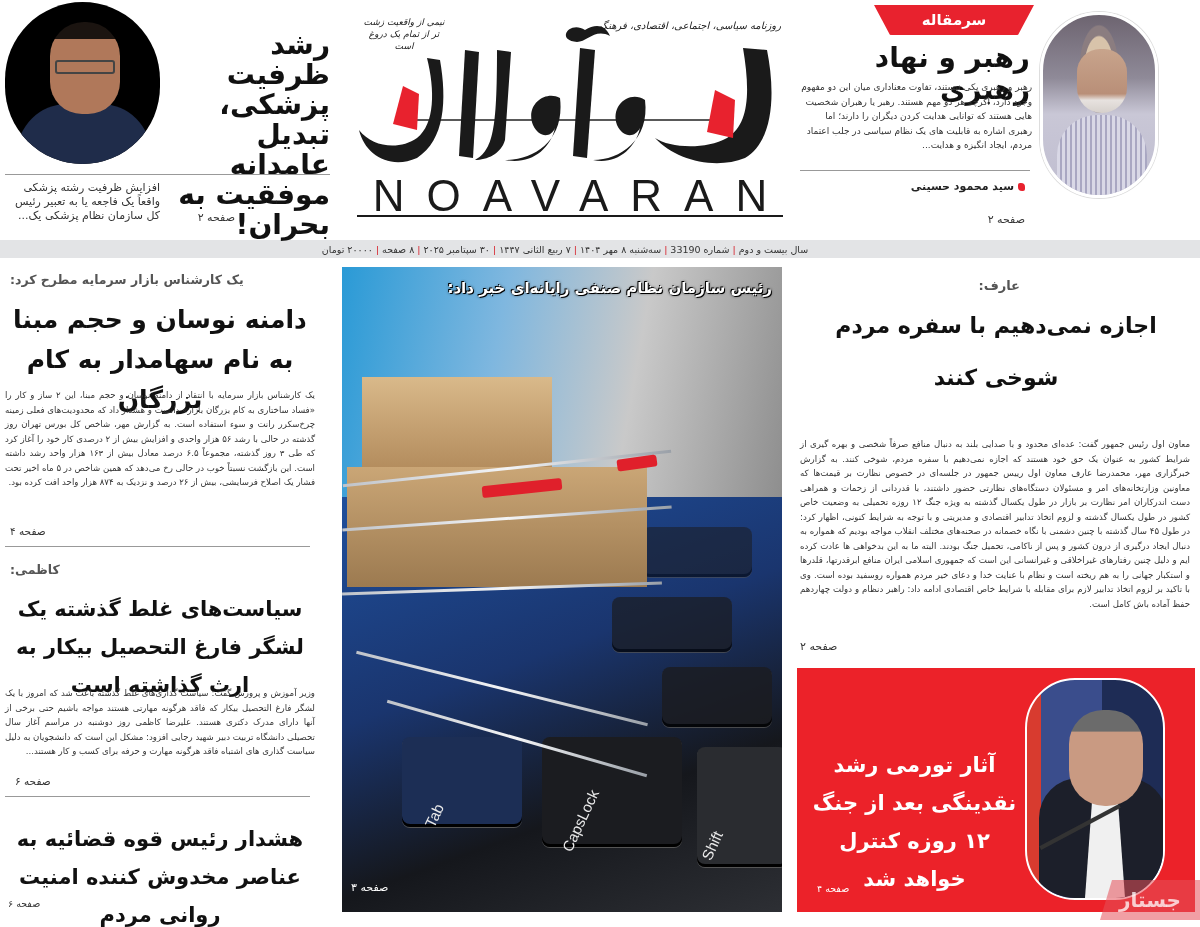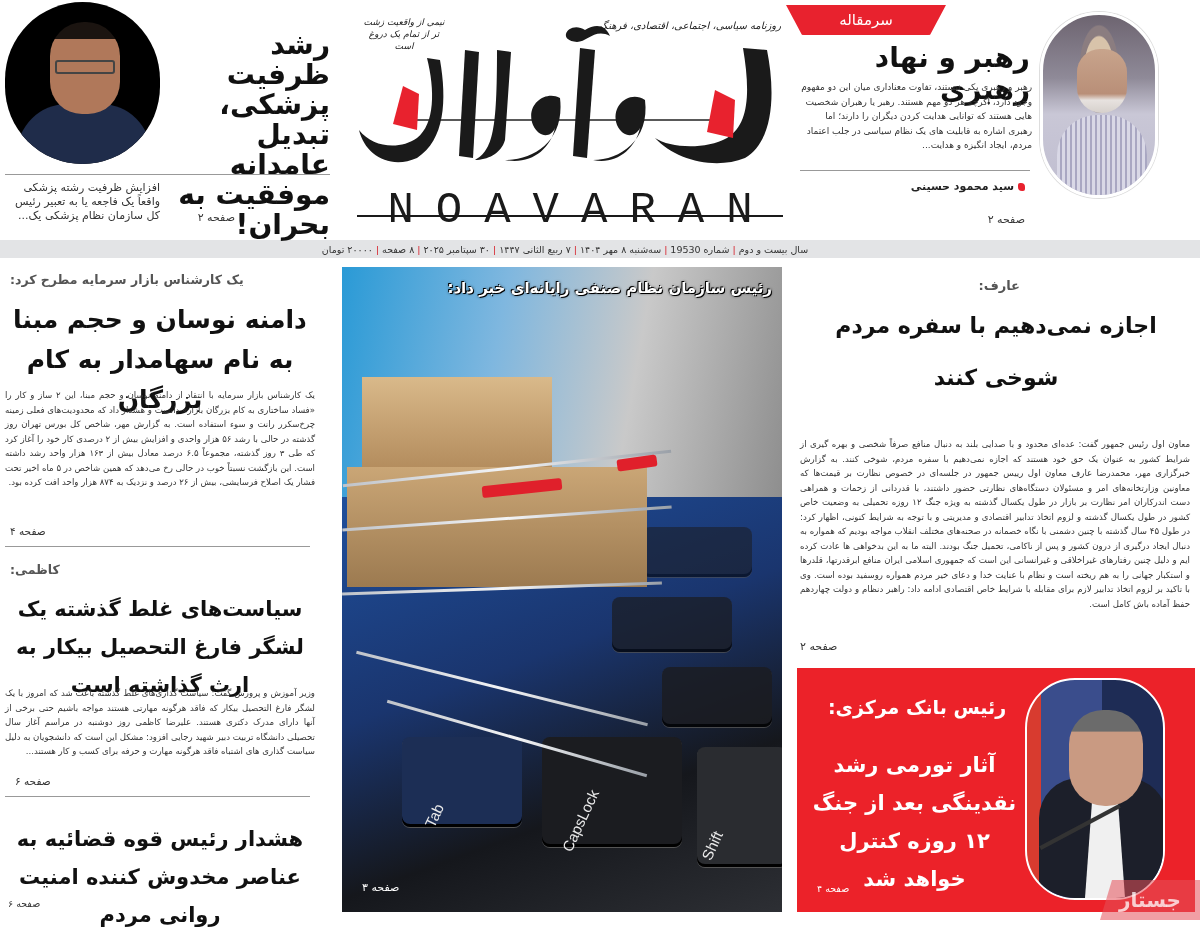--- a/index.html
+++ b/index.html
@@ -10,26 +10,26 @@
 
   
   .masthead-strip { left: 0; top: 240px; width: 1200px; height: 18px; background: #e3e4e6; }
   .issue-info { left: 340px; top: 240px; width: 450px; height: 18px; font-size: 9.5px; color: #333; display: flex; align-items: center; justify-content: center; gap: 3px; white-space: nowrap; direction: rtl; }
   .issue-info .sep { color: #d6202a; }
 
   .logo-wrap { left: 345px; top: 0; width: 450px; height: 240px; }
   .logo-fa { position: absolute; left: 10px; top: 20px; width: 430px; height: 150px; }
   .logo-tagline-r { position: absolute; right: 14px; top: 20px; font-family: "DejaVu Serif", serif; font-style: italic; font-size: 10px; color: #222; }
   .logo-tagline-l { position: absolute; left: 14px; top: 16px; font-family: "DejaVu Serif", serif; font-style: italic; font-size: 9px; line-height: 12px; color: #222; text-align: center; width: 90px; }
-  .logo-en { position: absolute; left: 0; right: 0; top: 174px; text-align: center; font-family: Liberation Mono, monospace; font-size: 44px; letter-spacing: 22px; color: #1a1a1a; direction: ltr; line-height: 44px; padding-left: 22px; margin-top: 14px; }
+  .logo-en { position: absolute; left: 0; right: 0; top: 174px; text-align: center; font-family: Liberation Sans, sans-serif; font-size: 44px; letter-spacing: 22px; color: #1a1a1a; direction: ltr; line-height: 44px; padding-left: 22px; }
   .logo-rule { position: absolute; left: 12px; right: 12px; top: 215px; height: 2px; background: #1a1a1a; }
   .logo-sub { position: absolute; left: 0; right: 0; top: 219px; text-align: center; font-family: "Liberation Serif", serif; font-size: 15px; letter-spacing: 28px; color: #d6202a; direction: ltr; line-height: 18px; padding-left: 28px; }
 
   
-  .editorial-badge { left: 786px; top: 5px; width: 160px; height: 30px; background: #e8222e; border-radius: 0 0 18px 18px; clip-path: polygon(0 0, 100% 0, 90% 100%, 10% 100%); color: #fff; font-size: 15px; font-weight: normal; display: flex; align-items: center; justify-content: center; }
+  .editorial-badge { left: 874px; top: 5px; width: 160px; height: 30px; background: #e8222e; border-radius: 0 0 18px 18px; clip-path: polygon(0 0, 100% 0, 90% 100%, 10% 100%); color: #fff; font-size: 15px; font-weight: bold; display: flex; align-items: center; justify-content: center; }
   .editorial-photo { left: 1040px; top: 12px; width: 118px; height: 186px; border-radius: 59px; background: radial-gradient(ellipse at 50% 30%, #d8c3aa 0 18%, #8b7d80 19% 24%, transparent 25%), linear-gradient(180deg, #6d6470 0%, #8f8a98 35%, #c9c7d6 55%, #bfbdd0 100%); border: 3px solid #fff; box-shadow: 0 0 0 1px #ddd; overflow: hidden; }
   .editorial-photo .shirt { position: absolute; left: 14px; bottom: 0; width: 90px; height: 80px; background: repeating-linear-gradient(90deg, #d9d8e6 0 3px, #a9a7c2 3px 5px); border-radius: 40px 40px 0 0; }
   .editorial-photo .face { position: absolute; left: 34px; top: 34px; width: 50px; height: 64px; border-radius: 24px 24px 26px 26px; background: linear-gradient(180deg, #c8a48c 0%, #b98f78 70%, #e7e2df 80%, #d6d0cc 100%); }
   .editorial-title { left: 805px; top: 42px; width: 225px; font-size: 28px; font-weight: bold; color: #111; line-height: 32px; }
   .editorial-body { left: 800px; top: 80px; width: 232px; text-align: right; font-size: 9px; line-height: 14.5px; color: #333; }
   .editorial-rule { left: 800px; top: 170px; width: 230px; height: 1px; background: #999; }
   .editorial-author { left: 840px; top: 180px; width: 185px; text-align: right; font-size: 11px; font-weight: bold; color: #222; display: flex; align-items: center; justify-content: flex-start; gap: 4px; }
   .red-dot { display: inline-block; width: 7px; height: 8px; background: #e8222e; border-radius: 2px 4px 2px 4px; }
   .editorial-page { left: 960px; top: 213px; width: 65px; text-align: right; font-size: 11px; color: #333; }
 
@@ -67,21 +67,21 @@
   .hero { left: 342px; top: 267px; width: 440px; height: 645px; overflow: hidden; background: #3a3f4a; }
   .hero .bg-top { position: absolute; left: 0; top: 0; width: 100%; height: 230px; background: linear-gradient(100deg, #2a9ad6 0%, #7fb7df 35%, #c9c9c9 65%, #8e8e8e 100%); }
   .hero .kbd { position: absolute; left: 0; top: 230px; width: 100%; height: 415px; background: linear-gradient(160deg, #1f4f9c 0%, #1a356e 40%, #15171c 70%, #2d2f34 100%); }
   .hero .key { position: absolute; background: #1b1c20; border-radius: 8px; box-shadow: inset 0 -3px 0 #000, 0 1px 0 #555; }
   .hero .key-lbl { position: absolute; color: #eaeaea; font-family: "Liberation Sans", sans-serif; font-size: 15px; transform: rotate(-65deg); direction: ltr; }
   .hero .box { position: absolute; background: linear-gradient(180deg, #d9b98a, #b48d5e); }
   .hero .cart-line { position: absolute; height: 3px; background: linear-gradient(90deg, #bfc3c9, #f3f4f6, #9aa0a8); }
   .hero .cart-handle { position: absolute; background: #e0202b; border-radius: 3px; height: 12px; }
   .hero-kicker { position: absolute; right: 10px; top: 12px; width: 420px; text-align: right; font-size: 15px; font-weight: bold; color: #fff; text-shadow: 0 0 3px #000, 1px 1px 0 #000, -1px -1px 0 #000; }
   .hero-title { position: absolute; right: 10px; top: 44px; width: 425px; text-align: right; font-size: 33px; font-weight: bold; line-height: 48px; color: #fff; text-shadow: 0 0 4px #000, 2px 2px 0 #000, -1px -1px 0 #000, 1px -1px 0 #000, -1px 1px 0 #000; }
-  .hero-page { position: absolute; left: 20px; bottom: 18px; font-size: 11px; color: #fff; }
+  .hero-page { position: absolute; left: 9px; bottom: 18px; font-size: 11px; color: #fff; }
 
   
   .right-kicker { left: 940px; top: 278px; width: 80px; text-align: right; font-size: 13px; color: #555; font-weight: bold; }
   .right-hl { left: 800px; top: 300px; width: 392px; text-align: center; font-size: 22px; line-height: 52px; font-weight: 900; color: #111; }
   .right-body { left: 800px; top: 437px; width: 390px; }
   .right-page { left: 800px; top: 640px; width: 60px; font-size: 11px; text-align: left; }
 
   .red-box { left: 797px; top: 668px; width: 398px; height: 244px; background: #ec2229; }
   .red-box-photo { position: absolute; left: 228px; top: 10px; width: 140px; height: 222px; border-radius: 50px; border: 2px solid #fff; background: linear-gradient(90deg, #d83b2f 0 10%, #3a4d8c 10% 55%, #1e2c55 55% 100%); overflow: hidden; }
   .red-box-photo .suit { position: absolute; left: 12px; bottom: 0; width: 128px; height: 120px; background: #1c1f2a; border-radius: 40px 40px 0 0; }
@@ -121,21 +121,21 @@
     <path d="M48 66 L64 74 L62 110 L38 104 Z" fill="#e8222e"></path>
   </svg>
   <div class="logo-en">NOAVARAN</div>
   <div class="logo-rule"></div>
 </div>
 
 <div class="abs masthead-strip"></div>
 <div class="abs issue-info">
   <span>سال بیست و دوم</span>
     <span class="sep">|</span>
-  <span>شماره 19530</span>
+  <span>شماره 33190</span>
     <span class="sep">|</span>
   <span>سه‌شنبه ۸ مهر ۱۴۰۴</span>
     <span class="sep">|</span>
   <span>۷ ربیع الثانی ۱۴۴۷</span>
     <span class="sep">|</span>
   <span>۳۰ سپتامبر ۲۰۲۵</span>
     <span class="sep">|</span>
   <span>۸ صفحه</span>
     <span class="sep">|</span>
   <span>۲۰۰۰۰ تومان</span>
@@ -213,18 +213,17 @@
 <div class="abs body-txt right-body">معاون اول رئیس جمهور گفت: عده‌ای محدود و با صدایی بلند به دنبال منافع صرفاً شخصی و بهره گیری از شرایط کشور به عنوان یک حق خود هستند که اجازه نمی‌دهیم با سفره مردم، شوخی کنند. به گزارش خبرگزاری مهر، محمدرضا عارف معاون اول رییس جمهور در جلسه‌ای در خصوص نظارت بر قیمت‌ها که معاونین وزارتخانه‌های امر و مسئولان دستگاه‌های نظارتی حضور داشتند، با قدردانی از زحمات و همراهی دست اندرکاران امر نظارت بر بازار در طول یکسال گذشته به ویژه جنگ ۱۲ روزه تحمیلی به وضعیت خاص کشور در طول یکسال گذشته و لزوم اتخاذ تدابیر اقتصادی و مدیریتی و با توجه به شرایط کنونی، اظهار کرد: در طول ۴۵ سال گذشته با چنین دشمنی با نگاه خصمانه در صحنه‌های مختلف انقلاب مواجه بودیم که همواره به دنبال ایجاد درگیری از درون کشور و پس از ناکامی، تحمیل جنگ بودند. البته ما به این بدخواهی ها عادت کرده ایم و دلیل چنین رفتارهای غیراخلاقی و غیرانسانی این است که جمهوری اسلامی ایران منافع ابرقدرتها، قلدرها و استکبار جهانی را به هم ریخته است و نظام با عنایت خدا و دعای خیر مردم همواره روسفید بوده است. وی با تاکید بر لزوم اتخاذ تدابیر لازم برای مقابله با شرایط خاص اقتصادی ادامه داد: راهبر دنظام و دولت چهاردهم حفظ آماده باش کامل است.</div>
 <div class="abs pg right-page">صفحه ۲</div>
 
 <div class="abs red-box">
   <div class="red-box-photo">
     <div class="suit"></div>
     <div class="shirt"></div>
     <div class="face"></div>
     <div class="mic"></div>
   </div>
-  <div class="red-box-kicker">رئیس بانک مرکزی:</div>
   <div class="red-box-title">آثار تورمی رشد نقدینگی بعد از جنگ ۱۲ روزه کنترل خواهد شد</div>
   <div class="red-box-page">صفحه ۴</div>
 </div>
 
 <div class="abs watermark">جستار</div>
 
 </body></html>

